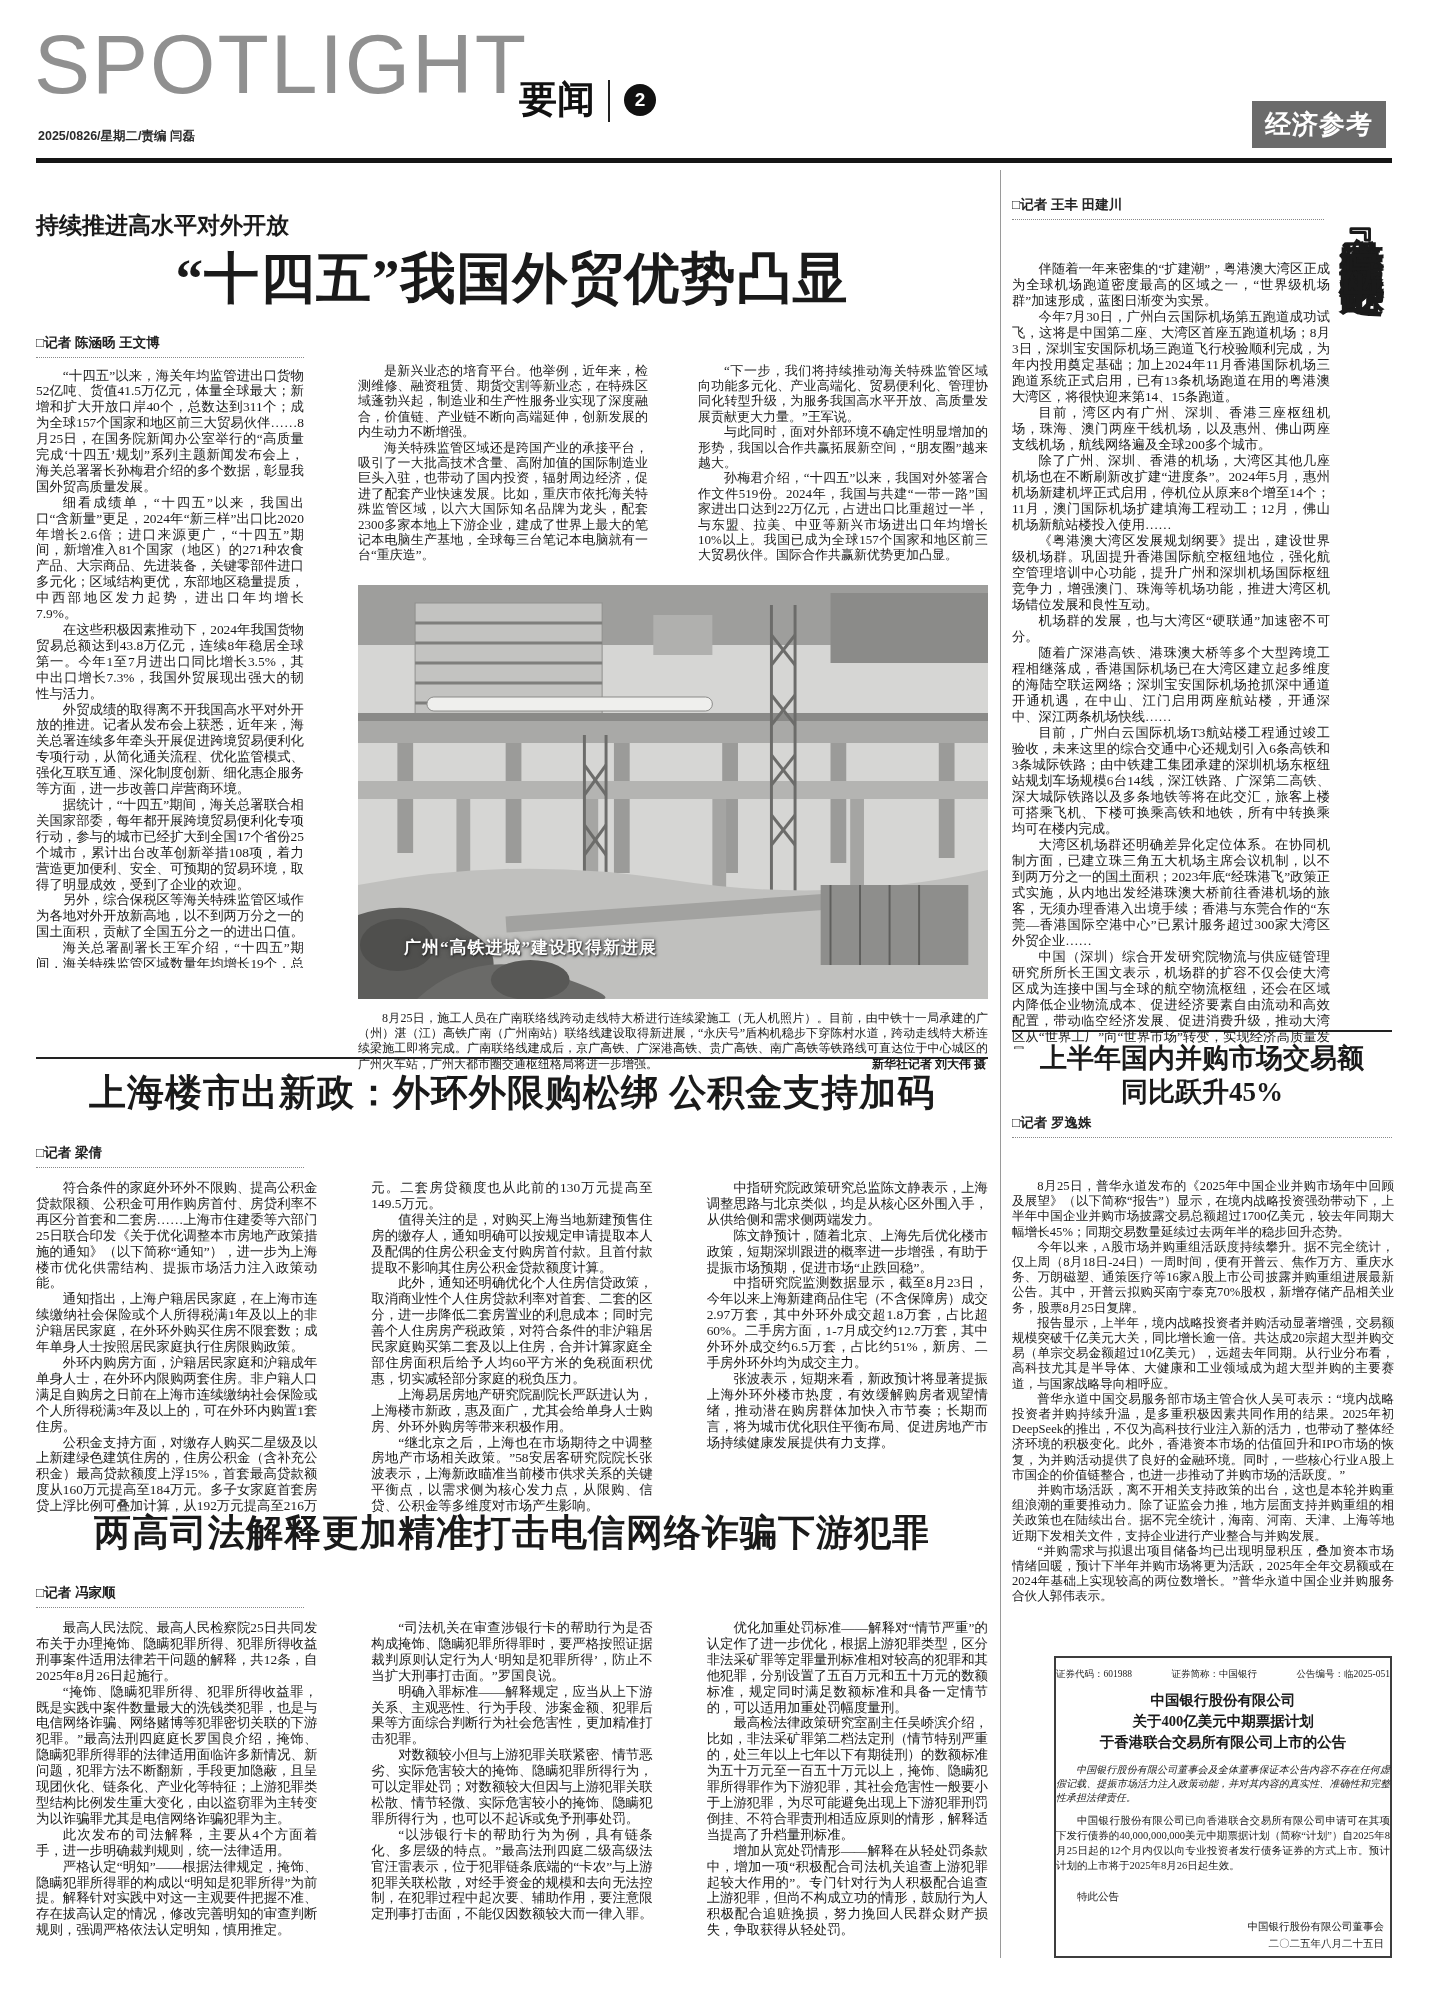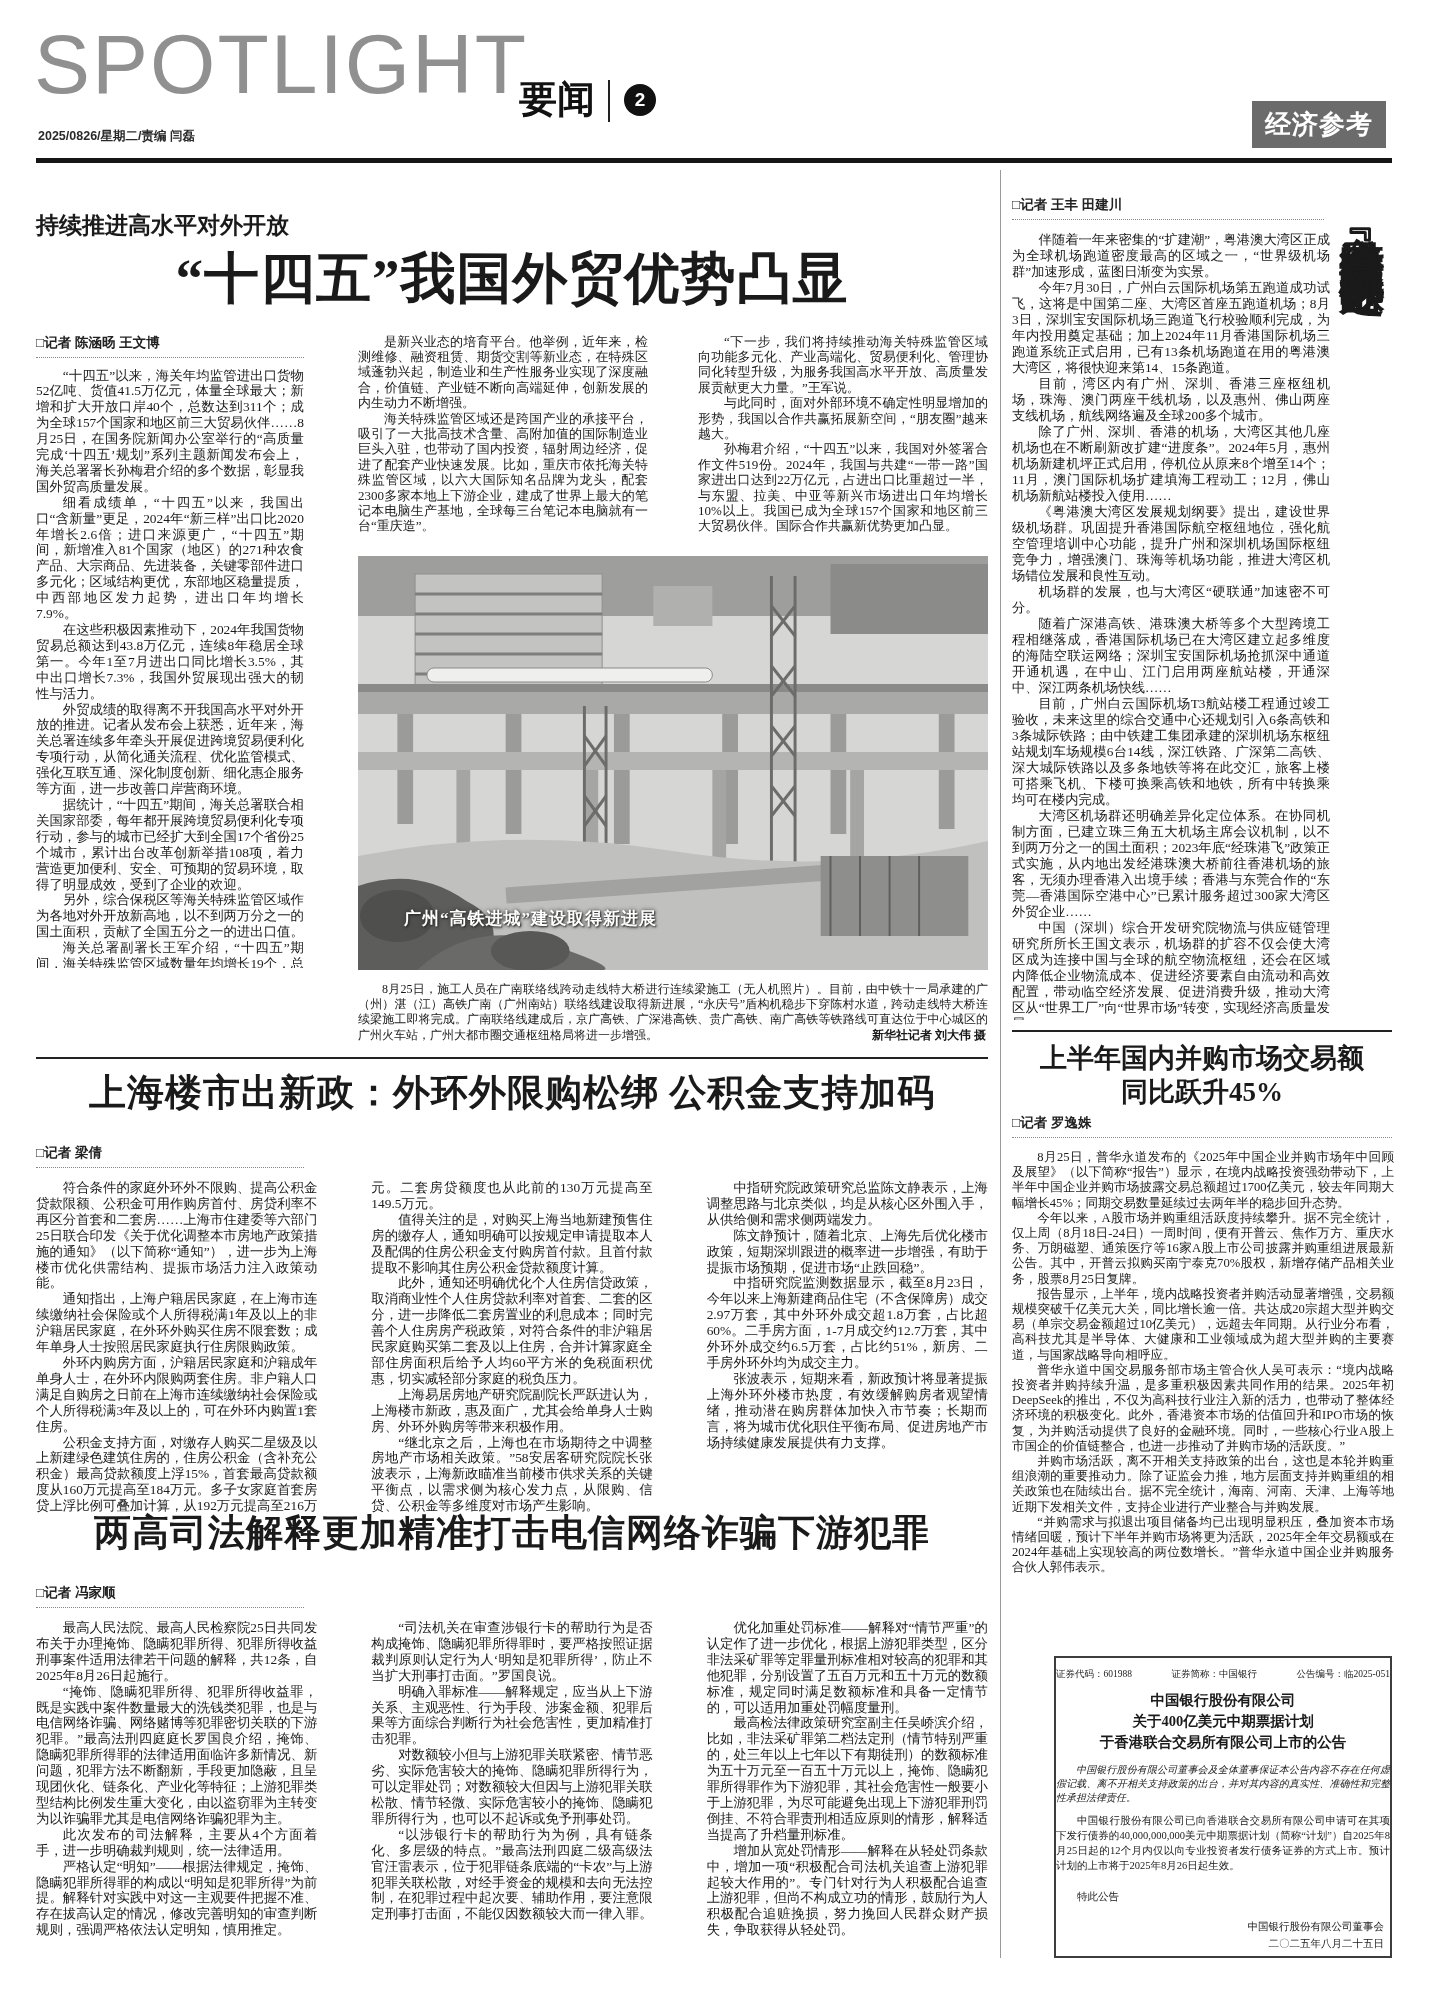--- a/index.html
+++ b/index.html
@@ -13,21 +13,21 @@
   .head-divider{left:608px;top:80px;width:2px;height:42px;background:#222;}
   .page-badge{left:624px;top:84px;width:32px;height:32px;border-radius:50%;background:#111;color:#fff;
               font-family:"Liberation Sans",sans-serif;font-size:19px;font-weight:bold;text-align:center;line-height:32px;}
   .dateline{left:38px;top:128px;font-family:"Liberation Sans",sans-serif;font-size:12.5px;font-weight:bold;color:#2a2a2a;}
   .masthead{left:1252px;top:101px;width:134px;height:47px;background:#6b6b6b;color:#fff;
             font-size:26px;font-weight:bold;text-align:center;line-height:47px;letter-spacing:1px;}
   .top-rule{left:36px;top:158px;width:1356px;height:5px;background:#151515;}
   
   .byline{font-family:"Liberation Sans",sans-serif;font-size:13.5px;font-weight:bold;color:#222;
           padding-bottom:5px;border-bottom:1px dotted #888;}
-  .bodytext{font-size:13.4px;line-height:15.9px;text-align:justify;overflow:hidden;}
+  .bodytext{font-size:13.4px;line-height:15.9px;text-align:justify;overflow:hidden;margin-top:29px;}
   .bodytext p{margin:0;text-indent:2em;}
   
   .lead{left:36px;top:170px;width:952px;}
   .kicker{margin-top:40px;font-size:23px;font-weight:bold;}
   .lead-headline{text-align:center;margin-top:8px;font-size:55px;font-weight:900;letter-spacing:1px;line-height:1.1;}
   .lead-body{display:flex;margin-top:24px;}
   .lead-col1{width:268px;flex:none;}
   .lead-col1 .bodytext{height:600px;margin-top:10px;}
   .lead-right{width:630px;margin-left:54px;flex:none;}
   .two-col{column-count:2;column-gap:50px;height:216px;column-fill:auto;font-size:13px;line-height:15.4px;}
@@ -258,21 +258,21 @@
     <div class="bank-meta">
       <span>证券代码：601988</span>
       <span>证券简称：中国银行</span>
       <span>公告编号：临2025-051</span>
     </div>
     <div class="bank-title">
       <div>中国银行股份有限公司</div>
       <div>关于400亿美元中期票据计划</div>
       <div>于香港联合交易所有限公司上市的公告</div>
     </div>
-    <div class="bank-disclaimer">中国银行股份有限公司董事会及全体董事保证本公告内容不存在任何虚假记载、离不开相关支持政策的出台，并对其内容的真实性、准确性和完整性承担法律责任。</div>
+    <div class="bank-disclaimer">中国银行股份有限公司董事会及全体董事保证本公告内容不存在任何虚假记载、提振市场活力注入政策动能，并对其内容的真实性、准确性和完整性承担法律责任。</div>
     <div class="bank-body">中国银行股份有限公司已向香港联合交易所有限公司申请可在其项下发行债券的40,000,000,000美元中期票据计划（简称“计划”）自2025年8月25日起的12个月内仅以向专业投资者发行债务证券的方式上市。预计计划的上市将于2025年8月26日起生效。</div>
     <div class="bank-closing">特此公告</div>
     <div class="bank-sig">
       <div>中国银行股份有限公司董事会</div>
       <div>二〇二五年八月二十五日</div>
     </div>
   </div>
 
 </div>
 

